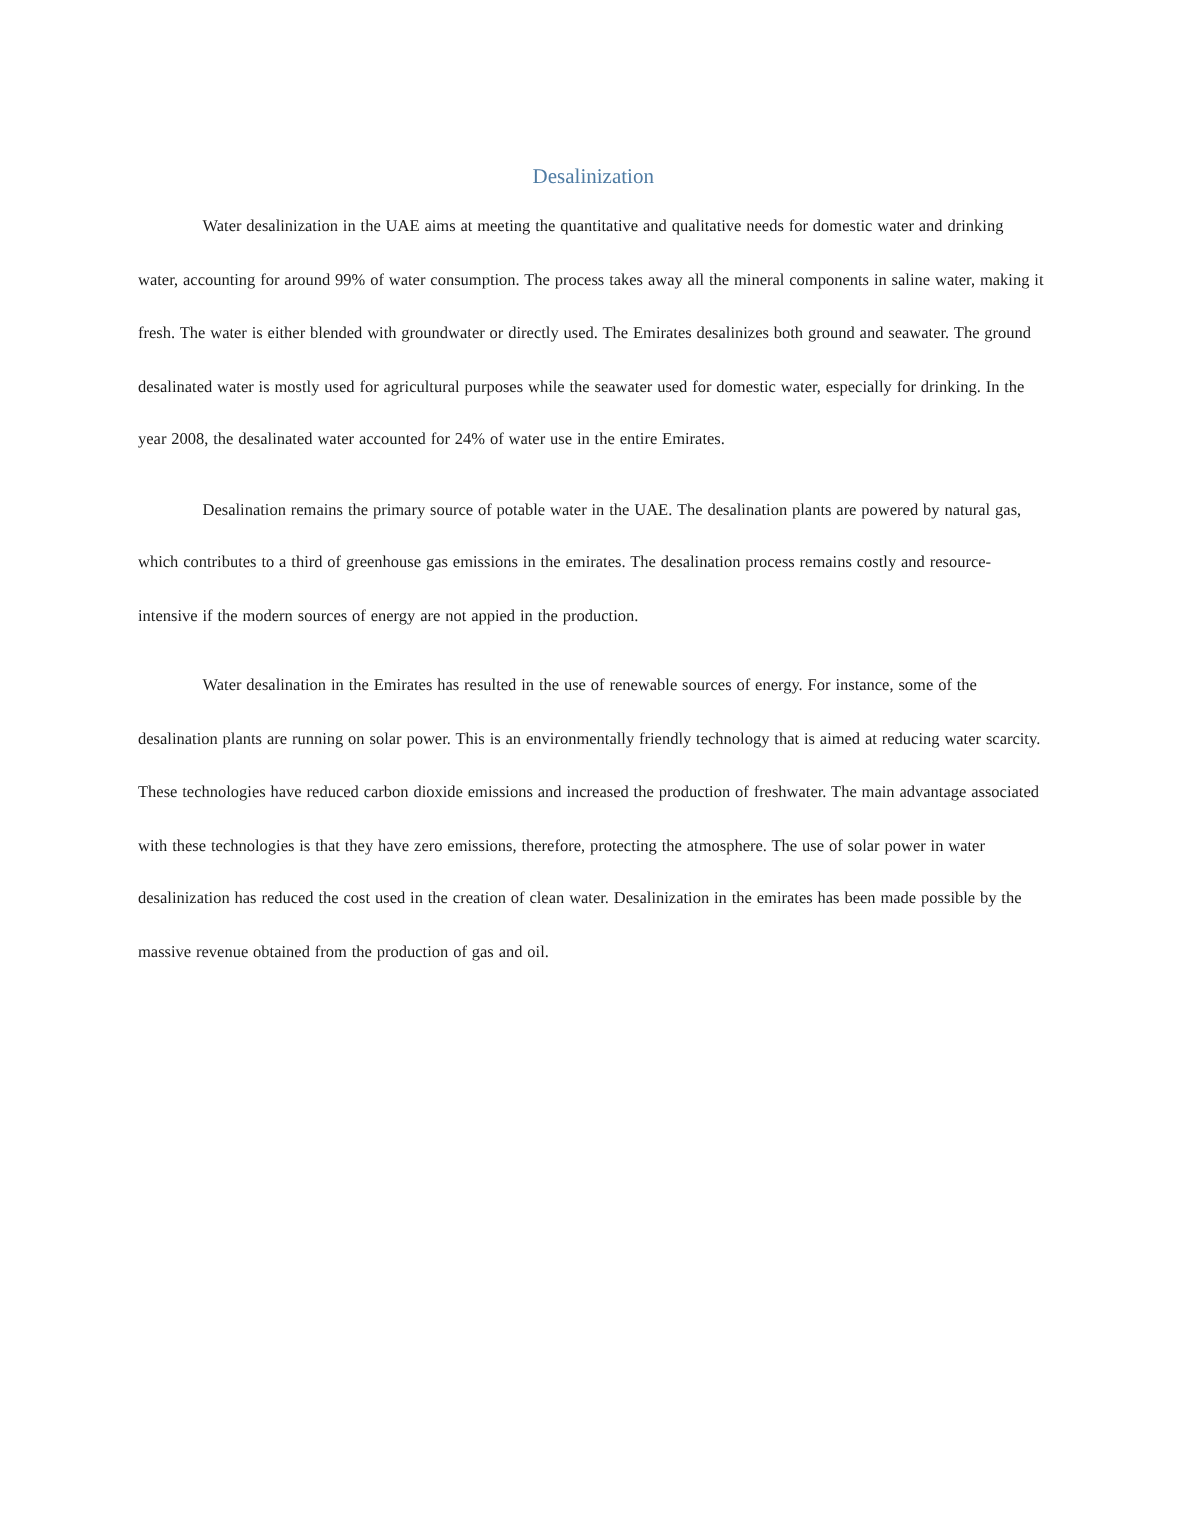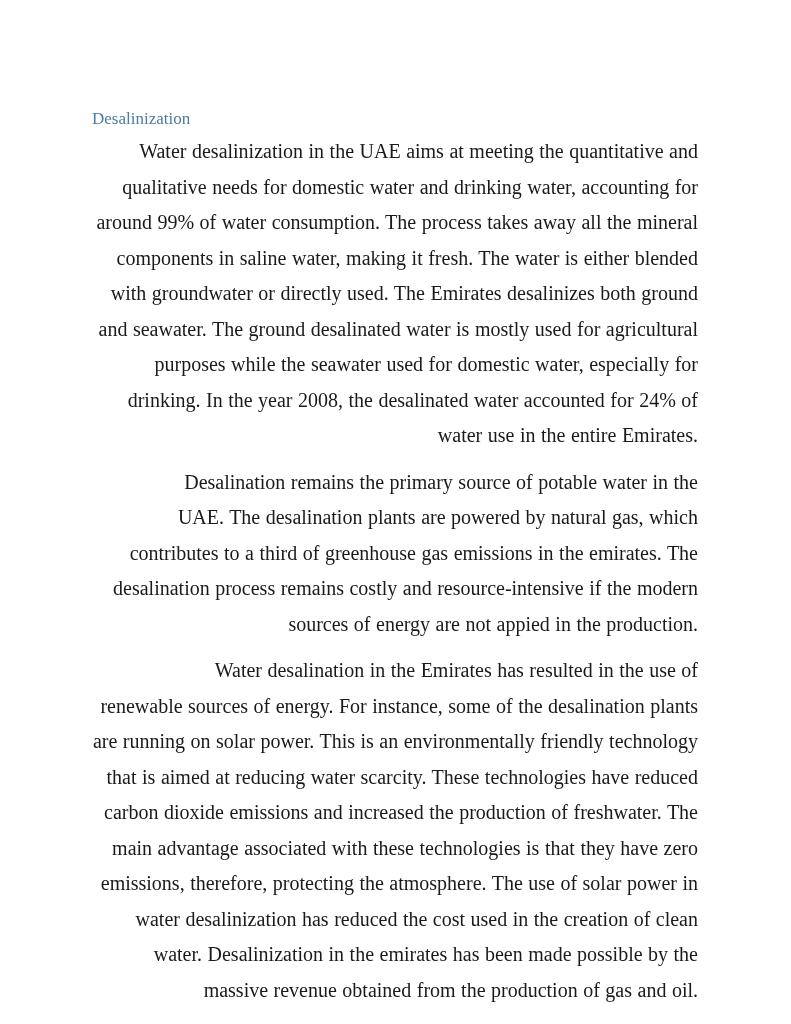--- a/index.html
+++ b/index.html
@@ -13,35 +13,35 @@
     height: 1024px;
     background: #ffffff;
     overflow: hidden;
     font-family: "Liberation Serif", "DejaVu Serif", serif;
     color: #1a1a1a;
     box-sizing: border-box;
     padding: 106px 92px 0 92px;
   }
   .doc-title {
     margin: 0;
-    font-size: 17px;
+    font-size: 14px;
     font-weight: normal;
     line-height: 26px;
-    text-align: left;
+    text-align: center;
     color: #4e7ba3;
   }
   .doc-body {
     width: 606px;
     margin-top: 2px;
   }
   .doc-paragraph {
     margin: 0 0 11px 0;
-    font-size: 20px;
+    font-size: 11px;
     line-height: 35.5px;
-    text-align: right;
+    text-align: left;
     text-indent: 43px;
     word-spacing: 0.5px;
   }
 </style>
 </head>
 <body>
 
 <div class="page">
   <h1 class="doc-title">Desalinization</h1>
   <div class="doc-body">

